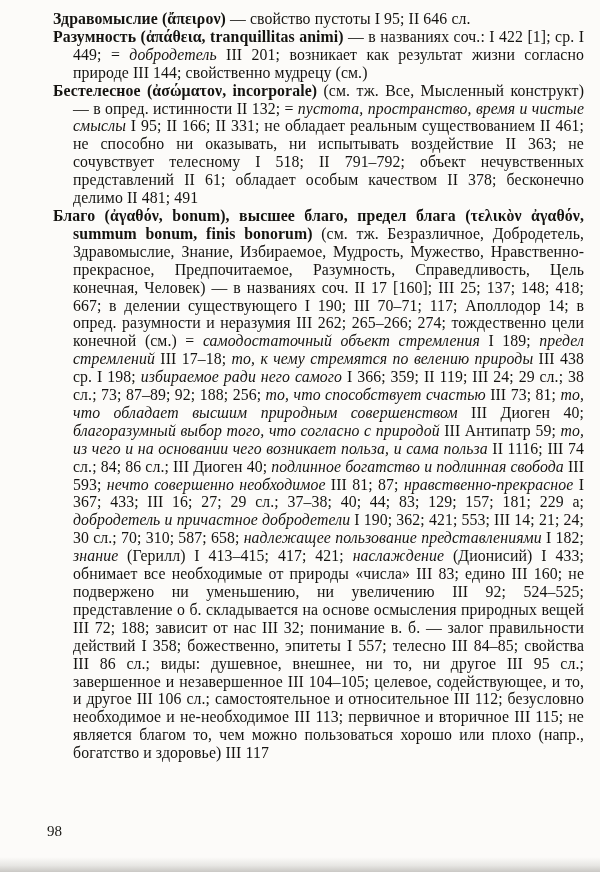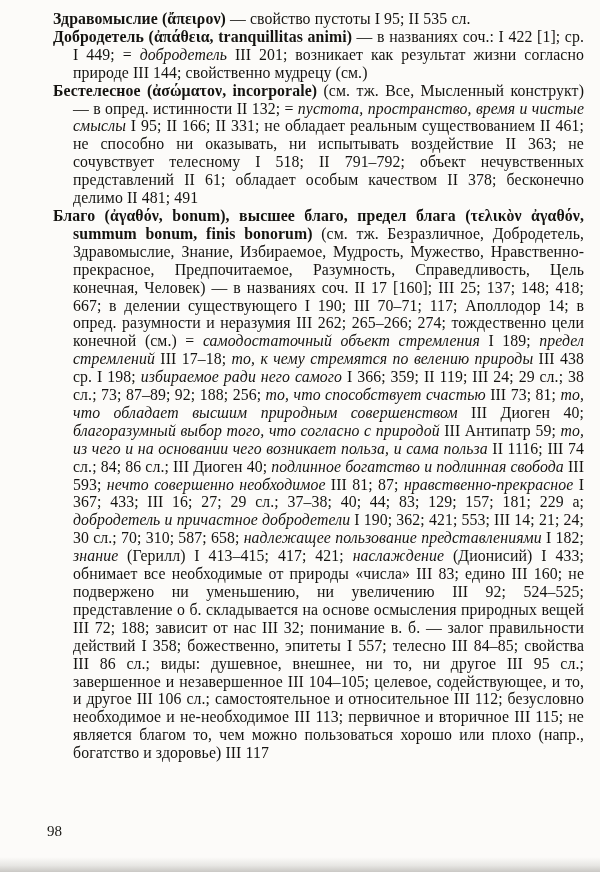--- a/index.html
+++ b/index.html
@@ -57,20 +57,20 @@
       rgba(110,108,100,0.14) 55%,
       rgba(95,93,86,0.32) 100%);
     pointer-events: none;
   }
 </style>
 </head>
 <body>
 
 <div class="sheet">
   <div class="text-block">
-      <p class="entry"><span class="seg-bold">Здравомыслие (ἄπειρον)</span><span class="seg-normal"> — свойство пустоты I 95; II 535 сл.</span></p>
-      <p class="entry"><span class="seg-bold">Добродетель (ἀπάθεια, tranquillitas animi)</span><span class="seg-normal"> — в названиях соч.: I 422 [1]; ср. I 449; = </span><span class="seg-italic">добродетель</span><span class="seg-normal"> III 201; возникает как результат жизни согласно природе III 144; свойственно мудрецу (см.)</span></p>
+      <p class="entry"><span class="seg-bold">Здравомыслие (ἄπειρον)</span><span class="seg-normal"> — свойство пустоты I 95; II 646 сл.</span></p>
+      <p class="entry"><span class="seg-bold">Разумность (ἀπάθεια, tranquillitas animi)</span><span class="seg-normal"> — в названиях соч.: I 422 [1]; ср. I 449; = </span><span class="seg-italic">добродетель</span><span class="seg-normal"> III 201; возникает как результат жизни согласно природе III 144; свойственно мудрецу (см.)</span></p>
       <p class="entry"><span class="seg-bold">Бестелесное (ἀσώματον, incorporale)</span><span class="seg-normal"> (см. тж. Все, Мысленный конструкт) — в опред. истинности II 132; = </span><span class="seg-italic">пустота, пространство, время и чистые смыслы</span><span class="seg-normal"> I 95; II 166; II 331; не обладает реальным существованием II 461; не способно ни оказывать, ни испытывать воздействие II 363; не сочувствует телесному I 518; II 791–792; объект нечувственных представлений II 61; обладает особым качеством II 378; бесконечно делимо II 481; 491</span></p>
       <p class="entry"><span class="seg-bold">Благо (ἀγαθόν, bonum), высшее благо, предел блага (τελικὸν ἀγαθόν, summum bonum, finis bonorum)</span><span class="seg-normal"> (см. тж. Безразличное, Добродетель, Здравомыслие, Знание, Избираемое, Мудрость, Мужество, Нравственно-прекрасное, Предпочитаемое, Разумность, Справедливость, Цель конечная, Человек) — в названиях соч. II 17 [160]; III 25; 137; 148; 418; 667; в делении существующего I 190; III 70–71; 117; Аполлодор 14; в опред. разумности и неразумия III 262; 265–266; 274; тождественно цели конечной (см.) = </span><span class="seg-italic">самодостаточный объект стремления</span><span class="seg-normal"> I 189; </span><span class="seg-italic">предел стремлений</span><span class="seg-normal"> III 17–18; </span><span class="seg-italic">то, к чему стремятся по велению природы</span><span class="seg-normal"> III 438 ср. I 198; </span><span class="seg-italic">избираемое ради него самого</span><span class="seg-normal"> I 366; 359; II 119; III 24; 29 сл.; 38 сл.; 73; 87–89; 92; 188; 256; </span><span class="seg-italic">то, что способствует счастью</span><span class="seg-normal"> III 73; 81; </span><span class="seg-italic">то, что обладает высшим природным совершенством</span><span class="seg-normal"> III Диоген 40; </span><span class="seg-italic">благоразумный выбор того, что согласно с природой</span><span class="seg-normal"> III Антипатр 59; </span><span class="seg-italic">то, из чего и на основании чего возникает польза, и сама польза</span><span class="seg-normal"> II 1116; III 74 сл.; 84; 86 сл.; III Диоген 40; </span><span class="seg-italic">подлинное богатство и подлинная свобода</span><span class="seg-normal"> III 593; </span><span class="seg-italic">нечто совершенно необходимое</span><span class="seg-normal"> III 81; 87; </span><span class="seg-italic">нравственно-прекрасное</span><span class="seg-normal"> I 367; 433; III 16; 27; 29 сл.; 37–38; 40; 44; 83; 129; 157; 181; 229 а; </span><span class="seg-italic">добродетель и причастное добродетели</span><span class="seg-normal"> I 190; 362; 421; 553; III 14; 21; 24; 30 сл.; 70; 310; 587; 658; </span><span class="seg-italic">надлежащее пользование представлениями</span><span class="seg-normal"> I 182; </span><span class="seg-italic">знание</span><span class="seg-normal"> (Герилл) I 413–415; 417; 421; </span><span class="seg-italic">наслаждение</span><span class="seg-normal"> (Дионисий) I 433; обнимает все необходимые от природы «числа» III 83; едино III 160; не подвержено ни уменьшению, ни увеличению III 92; 524–525; представление о б. складывается на основе осмысления природных вещей III 72; 188; зависит от нас III 32; понимание в. б. — залог правильности действий I 358; божественно, эпитеты I 557; телесно III 84–85; свойства III 86 сл.; виды: душевное, внешнее, ни то, ни другое III 95 сл.; завершенное и незавершенное III 104–105; целевое, содействующее, и то, и другое III 106 сл.; самостоятельное и относительное III 112; безусловно необходимое и не-необходимое III 113; первичное и вторичное III 115; не является благом то, чем можно пользоваться хорошо или плохо (напр., богатство и здоровье) III 117</span></p>
     </div>
   <div class="page-number">98</div>
   <div class="binding-shadow"></div>
 </div>
 
 </body></html>

